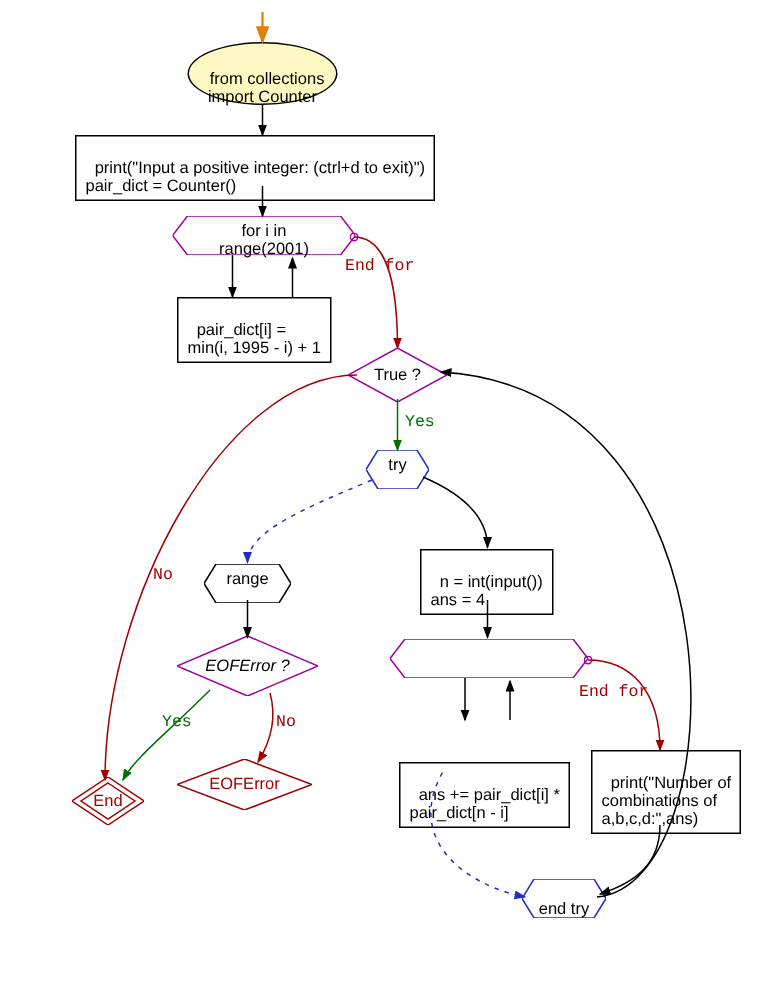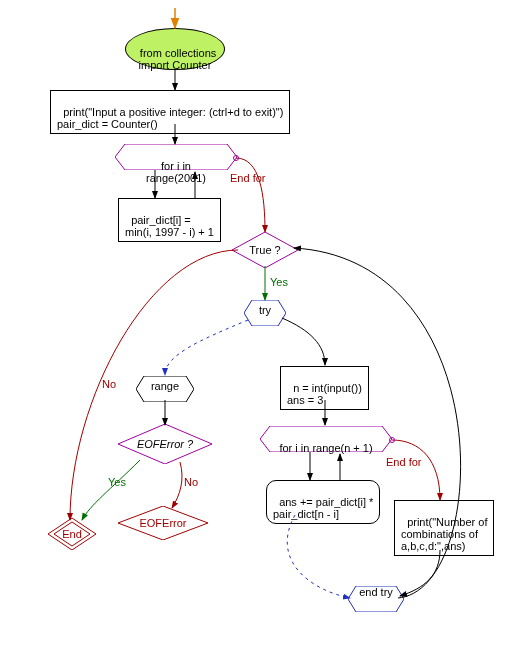--- a/index.html
+++ b/index.html
@@ -18,36 +18,36 @@
   white-space: pre;
 }
 .rect {
   border: 1px solid #000;
   background: #fff;
   padding: 3px 6px;
 }
 .ellipse {
   border: 1px solid #000;
   border-radius: 50%;
-  background: #bef264;
+  background: #fef9c3;
   padding: 8px 14px;
   text-align: center;
 }
 .hexagon {
   position: absolute;
 }
 .hexagon svg {
   position: absolute;
   top: 0;
   left: 0;
 }
 .hexagon .hex-text {
   position: relative;
   z-index: 2;
-  padding: 16px 16px;
+  padding: 4px 16px;
   text-align: center;
 }
 .diamond {
   position: absolute;
 }
 .diamond svg {
   position: absolute;
   top: 0;
   left: 0;
 }
@@ -61,20 +61,21 @@
 }
 .dbldiamond svg { position: absolute; top:0; left:0; }
 .dbldiamond { position: absolute; text-align: center; }
 .dbldiamond .dia-text { position: absolute; top:50%; left:50%; transform: translate(-50%,-50%); z-index:2; }
 .red { color: #a00000; }
 .green { color: #007000; }
 .label {
   position: absolute;
   font-size: 11px;
   z-index: 3;
+  font-family: Liberation Mono, monospace;
 }
 .arrows { position: absolute; top:0; left:0; z-index:1; }
 </style>
 </head>
 <body>
 
 <svg class="arrows" width="516" height="665">
   <defs>
     <marker id="ar-black" markerWidth="8" markerHeight="8" refX="7" refY="3" orient="auto">
       <path d="M0,0 L8,3 L0,6 Z" fill="#000"></path>
@@ -147,21 +148,21 @@
 
 <div class="hexagon" style="left:115px; top:144px; width:122px; height:26px;">
   <svg width="122" height="26">
       <polygon points="10,0 112,0 122,13 112,26 10,26 0,13" fill="#fff" stroke="#a000a0"></polygon>
     </svg>
   <div class="hex-text">for i in range(2001)</div>
 </div>
 
 <div class="node rect" style="left:118px; top:198px;">
   <span>pair_dict[i] =
-min(i, 1997 - i) + 1</span>
+min(i, 1995 - i) + 1</span>
 </div>
 
 <div class="diamond" style="left:232px; top:232px; width:66px; height:36px;">
   <svg width="66" height="36">
       <polygon points="33,0 66,18 33,36 0,18" fill="#fff" stroke="#a000a0"></polygon>
     </svg>
   <div class="dia-text">True ?</div>
 </div>
 
 <div class="hexagon" style="left:244px; top:300px; width:42px; height:22px;">
@@ -195,46 +196,45 @@
 
 <div class="diamond" style="left:118px; top:506px; width:90px; height:34px;">
   <svg width="90" height="34">
       <polygon points="45,0 90,17 45,34 0,17" fill="#fff" stroke="#a00000"></polygon>
     </svg>
   <div class="dia-text red">EOFError</div>
 </div>
 
 <div class="node rect" style="left:280px; top:366px;">
   <span>n = int(input())
-ans = 3</span>
+ans = 4</span>
 </div>
 
 <div class="hexagon" style="left:260px; top:426px; width:132px; height:26px;">
   <svg width="132" height="26">
       <polygon points="10,0 122,0 132,13 122,26 10,26 0,13" fill="#fff" stroke="#a000a0"></polygon>
     </svg>
-  <div class="hex-text">for i in range(n + 1)</div>
-</div>
-
-<div class="node rect" style="left:266px; top:480px;border-radius:10px;">
+</div>
+
+<div class="node rect" style="left:266px; top:508px;">
   <span>ans += pair_dict[i] *
 pair_dict[n - i]</span>
 </div>
 
 <div class="node rect" style="left:394px; top:500px;">
   <span>print("Number of
 combinations of
 a,b,c,d:",ans)</span>
 </div>
 
 <div class="hexagon" style="left:348px; top:586px; width:56px; height:26px;">
   <svg width="56" height="26">
       <polygon points="8,0 48,0 56,13 48,26 8,26 0,13" fill="#fff" stroke="#2030c0"></polygon>
     </svg>
-  <div class="hex-text" style="padding:0 8px;">end try</div>
+  <div class="hex-text" style="padding:14px 8px;">end try</div>
 </div>
 
 <div class="label red" style="left:230px; top:172px;">End for</div>
 <div class="label green" style="left:270px; top:276px;">Yes</div>
 <div class="label red" style="left:102px; top:378px;">No</div>
 <div class="label green" style="left:108px; top:476px;">Yes</div>
 <div class="label red" style="left:184px; top:476px;">No</div>
 <div class="label red" style="left:386px; top:456px;">End for</div>
 
 </body></html>

